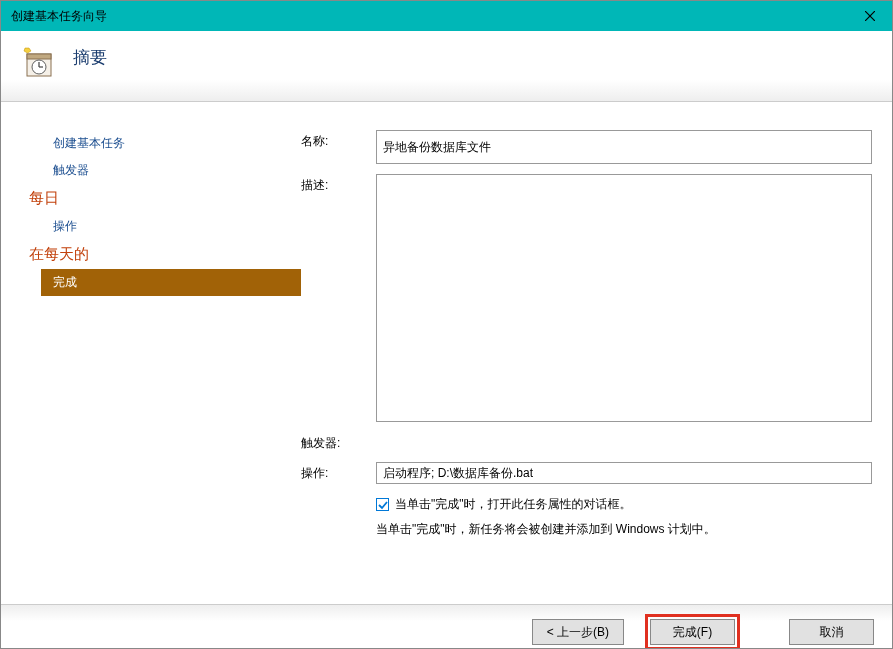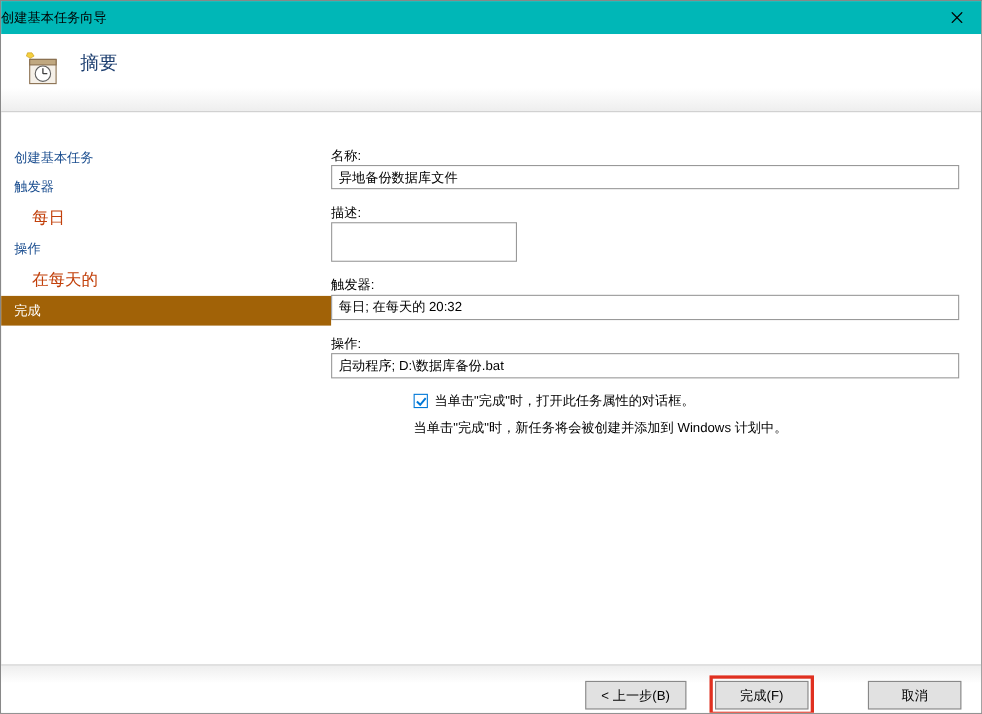--- a/index.html
+++ b/index.html
@@ -1,35 +1,35 @@
 <!DOCTYPE html>
 <html><head>
   <meta charset="utf-8">
   <style>
     * { margin: 0; padding: 0; box-sizing: border-box; }
     body { font-family: "Microsoft YaHei", "Segoe UI", sans-serif; font-size: 12px; background: #fff; width: 893px; height: 649px; overflow: hidden; border: 1px solid #888; }
     
-    .titlebar { background: #00b7b7; height: 30px; display: flex; align-items: center; color: #000; font-size: 12px; }
+    .titlebar { background: #00b7b7; height: 30px; display: flex; align-items: center; padding-left: 10px; color: #000; font-size: 12px; }
     .titlebar-text { flex: 1; }
     .close-btn { width: 45px; height: 30px; display: flex; align-items: center; justify-content: center; cursor: default; }
     .close-btn svg { width: 10px; height: 10px; }
     
     .header { padding: 15px 20px 18px 20px; border-bottom: 1px solid #ccc; display: flex; align-items: flex-start; background: linear-gradient(to bottom, #fff 0%, #fff 70%, #eee 100%); }
     .header-icon { margin-right: 18px; }
     .header-title { font-size: 17px; color: #1a3c6e; }
     
     .content { display: flex; height: calc(100% - 30px - 60px - 55px); }
     
     .sidebar { width: 300px; padding: 28px 0 0 0; }
-    .sidebar-item { padding: 5px 12px; color: #1a4d8f; cursor: default; font-size: 12px; }
+    .sidebar-item { padding: 5px 12px; color: #1a4d8f; cursor: default; font-size: 12px; margin-left: 40px; }
     .sidebar-subitem { padding: 5px 12px 5px 28px; color: #c2410c; cursor: default; font-size: 15px; }
     .sidebar-item.selected { background: #a16207; color: #fff; }
     
     .main { flex: 1; padding: 28px 20px 10px 0; }
-    .form-row { display: flex; margin-bottom: 10px; flex-direction: column; }
+    .form-row { display: flex; margin-bottom: 10px; }
     .form-row.align-top { align-items: flex-start; }
     .form-label { width: 75px; text-align: left; padding-right: 10px; padding-top: 3px; color: #000; font-size: 12px; }
     .form-input { flex: 1; border: 1px solid #999; padding: 3px 6px; font-size: 12px; font-family: inherit; background: #fff; height: 34px; }
     .form-textarea { flex: 1; border: 1px solid #999; padding: 3px 6px; font-size: 12px; font-family: inherit; background: #fff; height: 248px; resize: none; }
     .form-readonly { flex: 1; border: 1px solid #999; padding: 3px 6px; font-size: 12px; background: #fff; height: 22px; line-height: 15px; }
     
     .checkbox-row { display: flex; align-items: center; margin: 12px 0 4px 75px; font-size: 12px; }
     .checkbox { width: 13px; height: 13px; border: 1px solid #0078d7; margin-right: 6px; display: inline-flex; align-items: center; justify-content: center; }
     .checkbox svg { width: 10px; height: 10px; }
     .info-text { margin-left: 75px; font-size: 12px; padding-top: 4px; }
@@ -80,21 +80,20 @@
     <div class="form-row">
       <div class="form-label">名称:</div>
       <input class="form-input" type="text" value="异地备份数据库文件" style="">
     </div>
     <div class="form-row align-top">
       <div class="form-label">描述:</div>
       <textarea class="form-textarea" style=""></textarea>
     </div>
     <div class="form-row">
       <div class="form-label">触发器:</div>
-      <div class="form-readonly">每日;  在每天的 20:32</div>
     </div>
     <div class="form-row">
       <div class="form-label">操作:</div>
       <div class="form-readonly">启动程序; D:\数据库备份.bat</div>
     </div>
     <div class="checkbox-row">
       <span class="checkbox">
         <svg viewBox="0 0 10 10">
             <polyline points="1,5 4,8 9,2" fill="none" stroke="#0078d7" stroke-width="1.8"></polyline>
           </svg>

